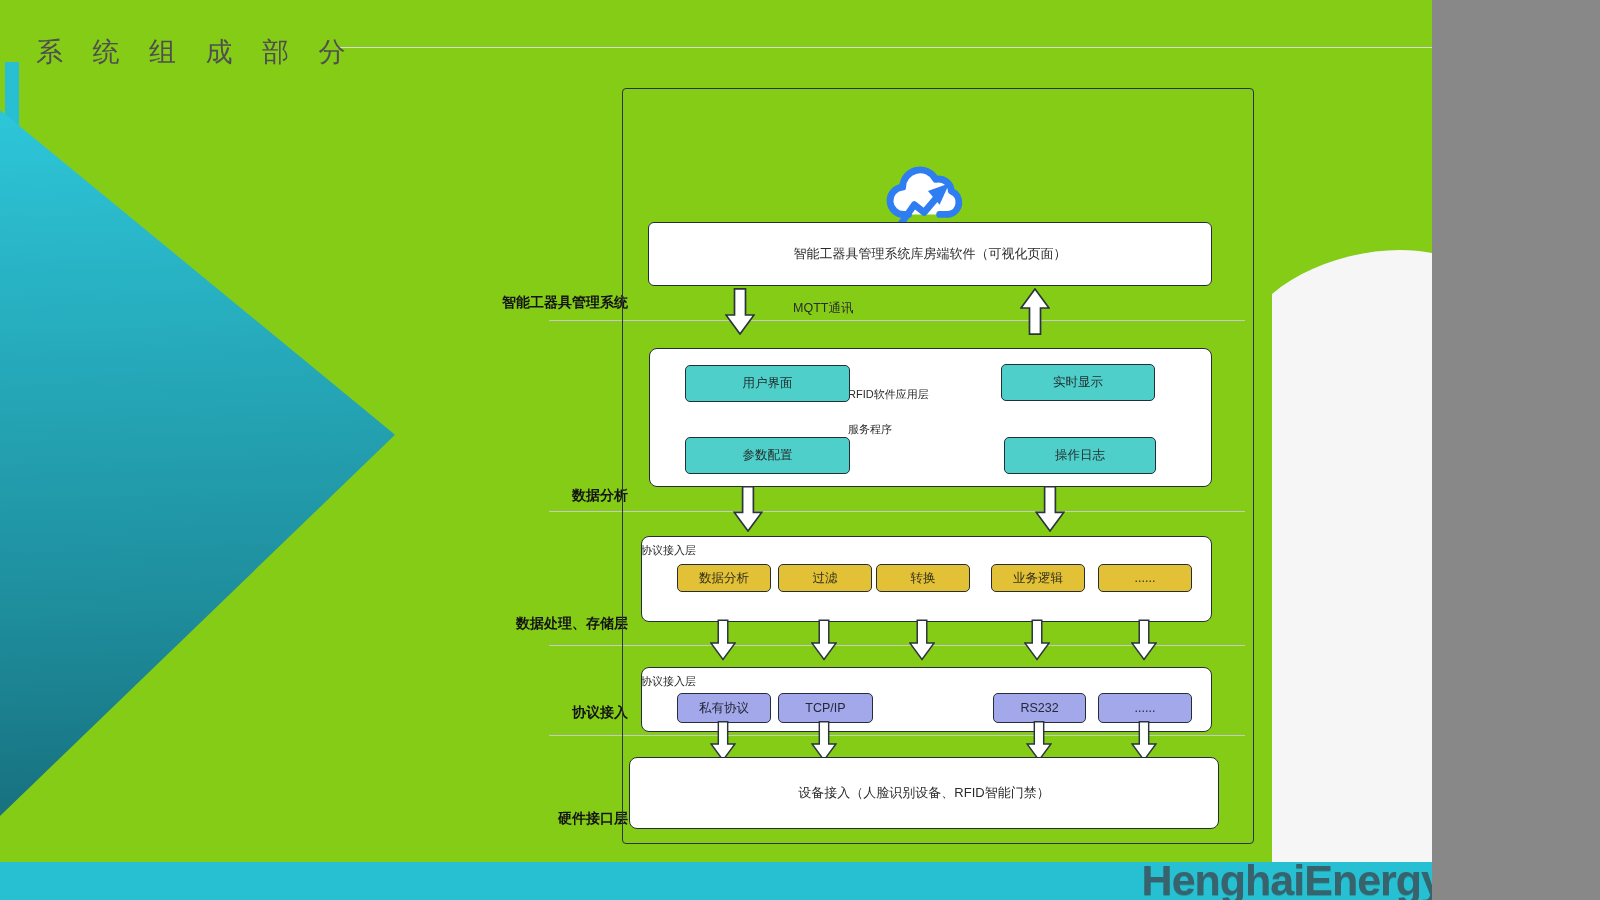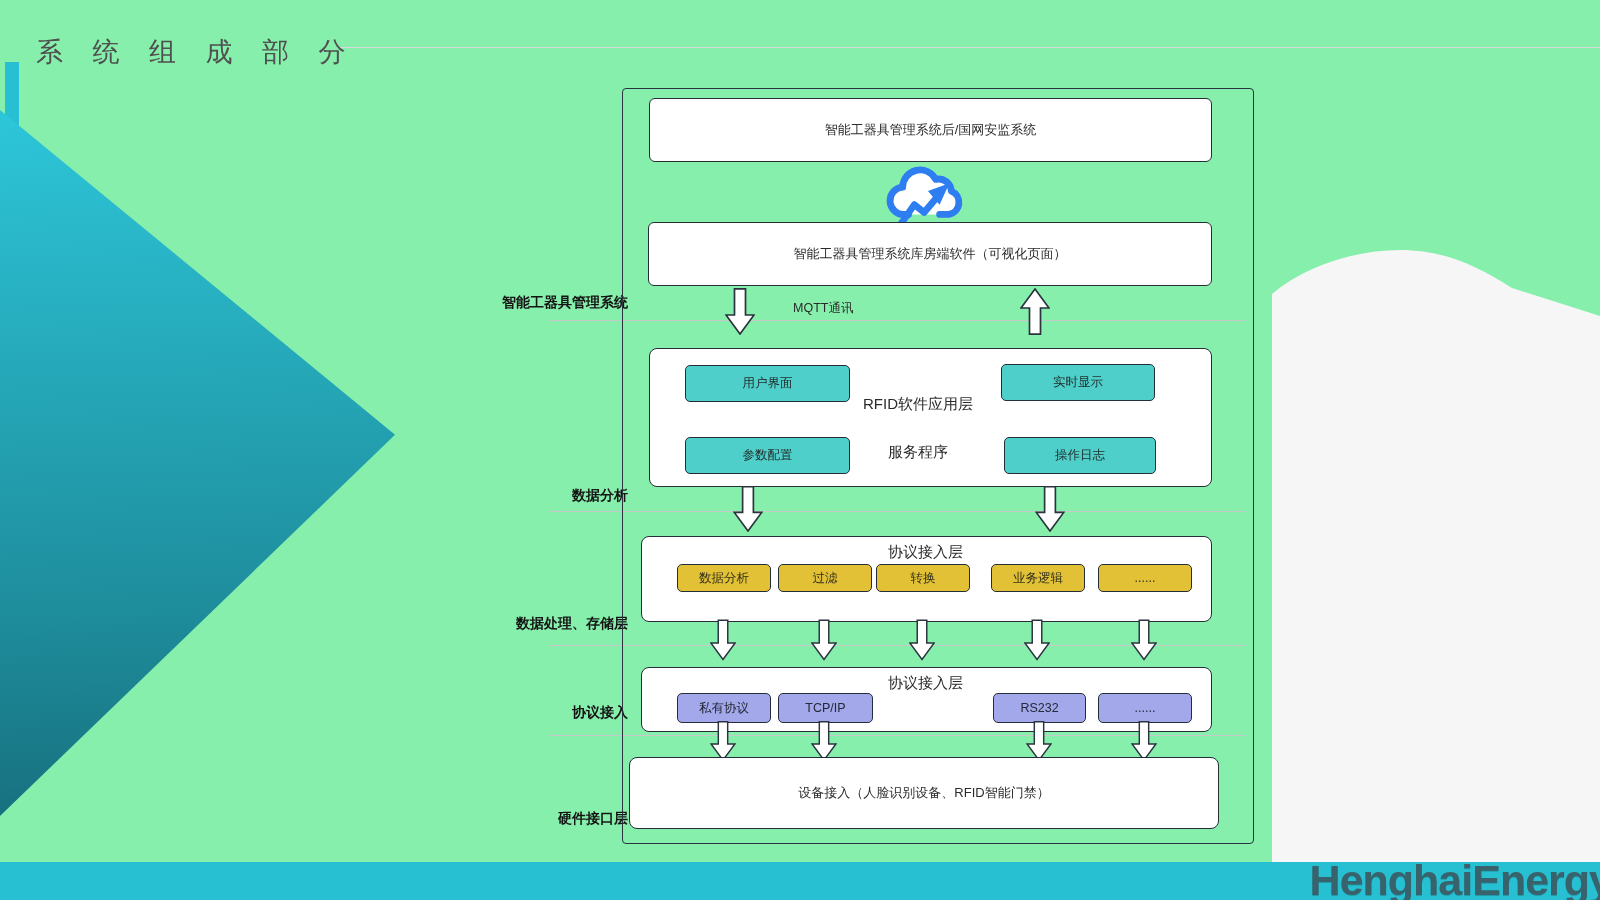--- a/index.html
+++ b/index.html
@@ -1,17 +1,17 @@
 <!DOCTYPE html>
 <html><head>
 <meta charset="utf-8">
 <style>
   html,body{margin:0;padding:0;background:#888;}
   .canvas{
-    position:relative;width:1600px;height:900px;background:#86efac;
+    position:relative;width:1432px;height:900px;background:#84cc16;
     overflow:hidden;font-family:"Liberation Sans","DejaVu Sans",sans-serif;
   }
   
   .accent-bar{position:absolute;left:5px;top:62px;width:14px;height:84px;background:#29bfd3;}
   .left-triangle{
     position:absolute;left:0;top:110px;width:395px;height:706px;
     clip-path:polygon(0 0,100% 46%,0 100%);
     background:linear-gradient(178deg,#2dc6d9 0%,#1e8d9c 70%,#176f7d 100%);
   }
   .right-decor{position:absolute;left:1265px;top:244px;width:335px;height:618px;}
@@ -38,21 +38,21 @@
   }
   .node{
     position:absolute;border:1.7px solid #252e38;border-radius:6px;background:#fff;
     display:flex;align-items:center;justify-content:center;
     font-size:13px;color:#2b2b2b;text-align:center;
   }
   .container-box{
     position:absolute;border:1.7px solid #252e38;border-radius:8px;background:#fff;
   }
   .layer-title{
-    position:absolute;font-size:15px;color:#2b2b2b;text-align:center;white-space:pre-line;
+    position:absolute;font-size:11px;color:#2b2b2b;white-space:pre-line;
   }
   .module{
     position:absolute;border:1.8px solid #252e38;border-radius:5px;
     display:flex;align-items:center;justify-content:center;
     font-size:12.5px;color:#22302f;
   }
   .m-teal{background:#4fcfca;}
   .m-yellow{background:#e2c136;color:#33301a;}
   .m-purple{background:#a3a8ea;color:#242838;}
   .flow-arrow{position:absolute;}
@@ -79,21 +79,20 @@
   <div class="sep" style="top:735px"></div>
 
   <div class="side-label" style="top:294px">智能工器具管理系统</div>
   <div class="side-label" style="top:487px">数据分析</div>
   <div class="side-label" style="top:615px">数据处理、存储层</div>
   <div class="side-label" style="top:704px">协议接入</div>
   <div class="side-label" style="top:810px">硬件接口层</div>
 
   <div class="outer-box"></div>
 
-  <div class="node" style="left:649px;top:98px;width:561px;height:62px">智能工器具管理系统后/国网安监系统</div>
 
   <svg style="position:absolute;left:878px;top:158px;width:96px;height:70px" viewBox="0 0 96 72">
     <path d="M30,58 L26,58 A14,14 0 0 1 24,30 A18,18 0 0 1 58,22 A13,13 0 0 1 74,34 A12.5,12.5 0 0 1 71,58 L62,58" fill="#ffffff" stroke="#2e7ef2" stroke-width="7" stroke-linecap="round" stroke-linejoin="round"></path>
     <polyline points="22,68 36,48 46,56 58,42" fill="none" stroke="#2e7ef2" stroke-width="7" stroke-linecap="round" stroke-linejoin="round"></polyline>
     <polygon points="72,26 50,34 62,48" fill="#2e7ef2"></polygon>
   </svg>
 
   <div class="node" style="left:648px;top:222px;width:562px;height:62px">智能工器具管理系统库房端软件（可视化页面）</div>
 
   <svg class="flow-arrow" style="left:725px;top:288px;width:30px;height:47px" viewBox="0 0 30 47">

